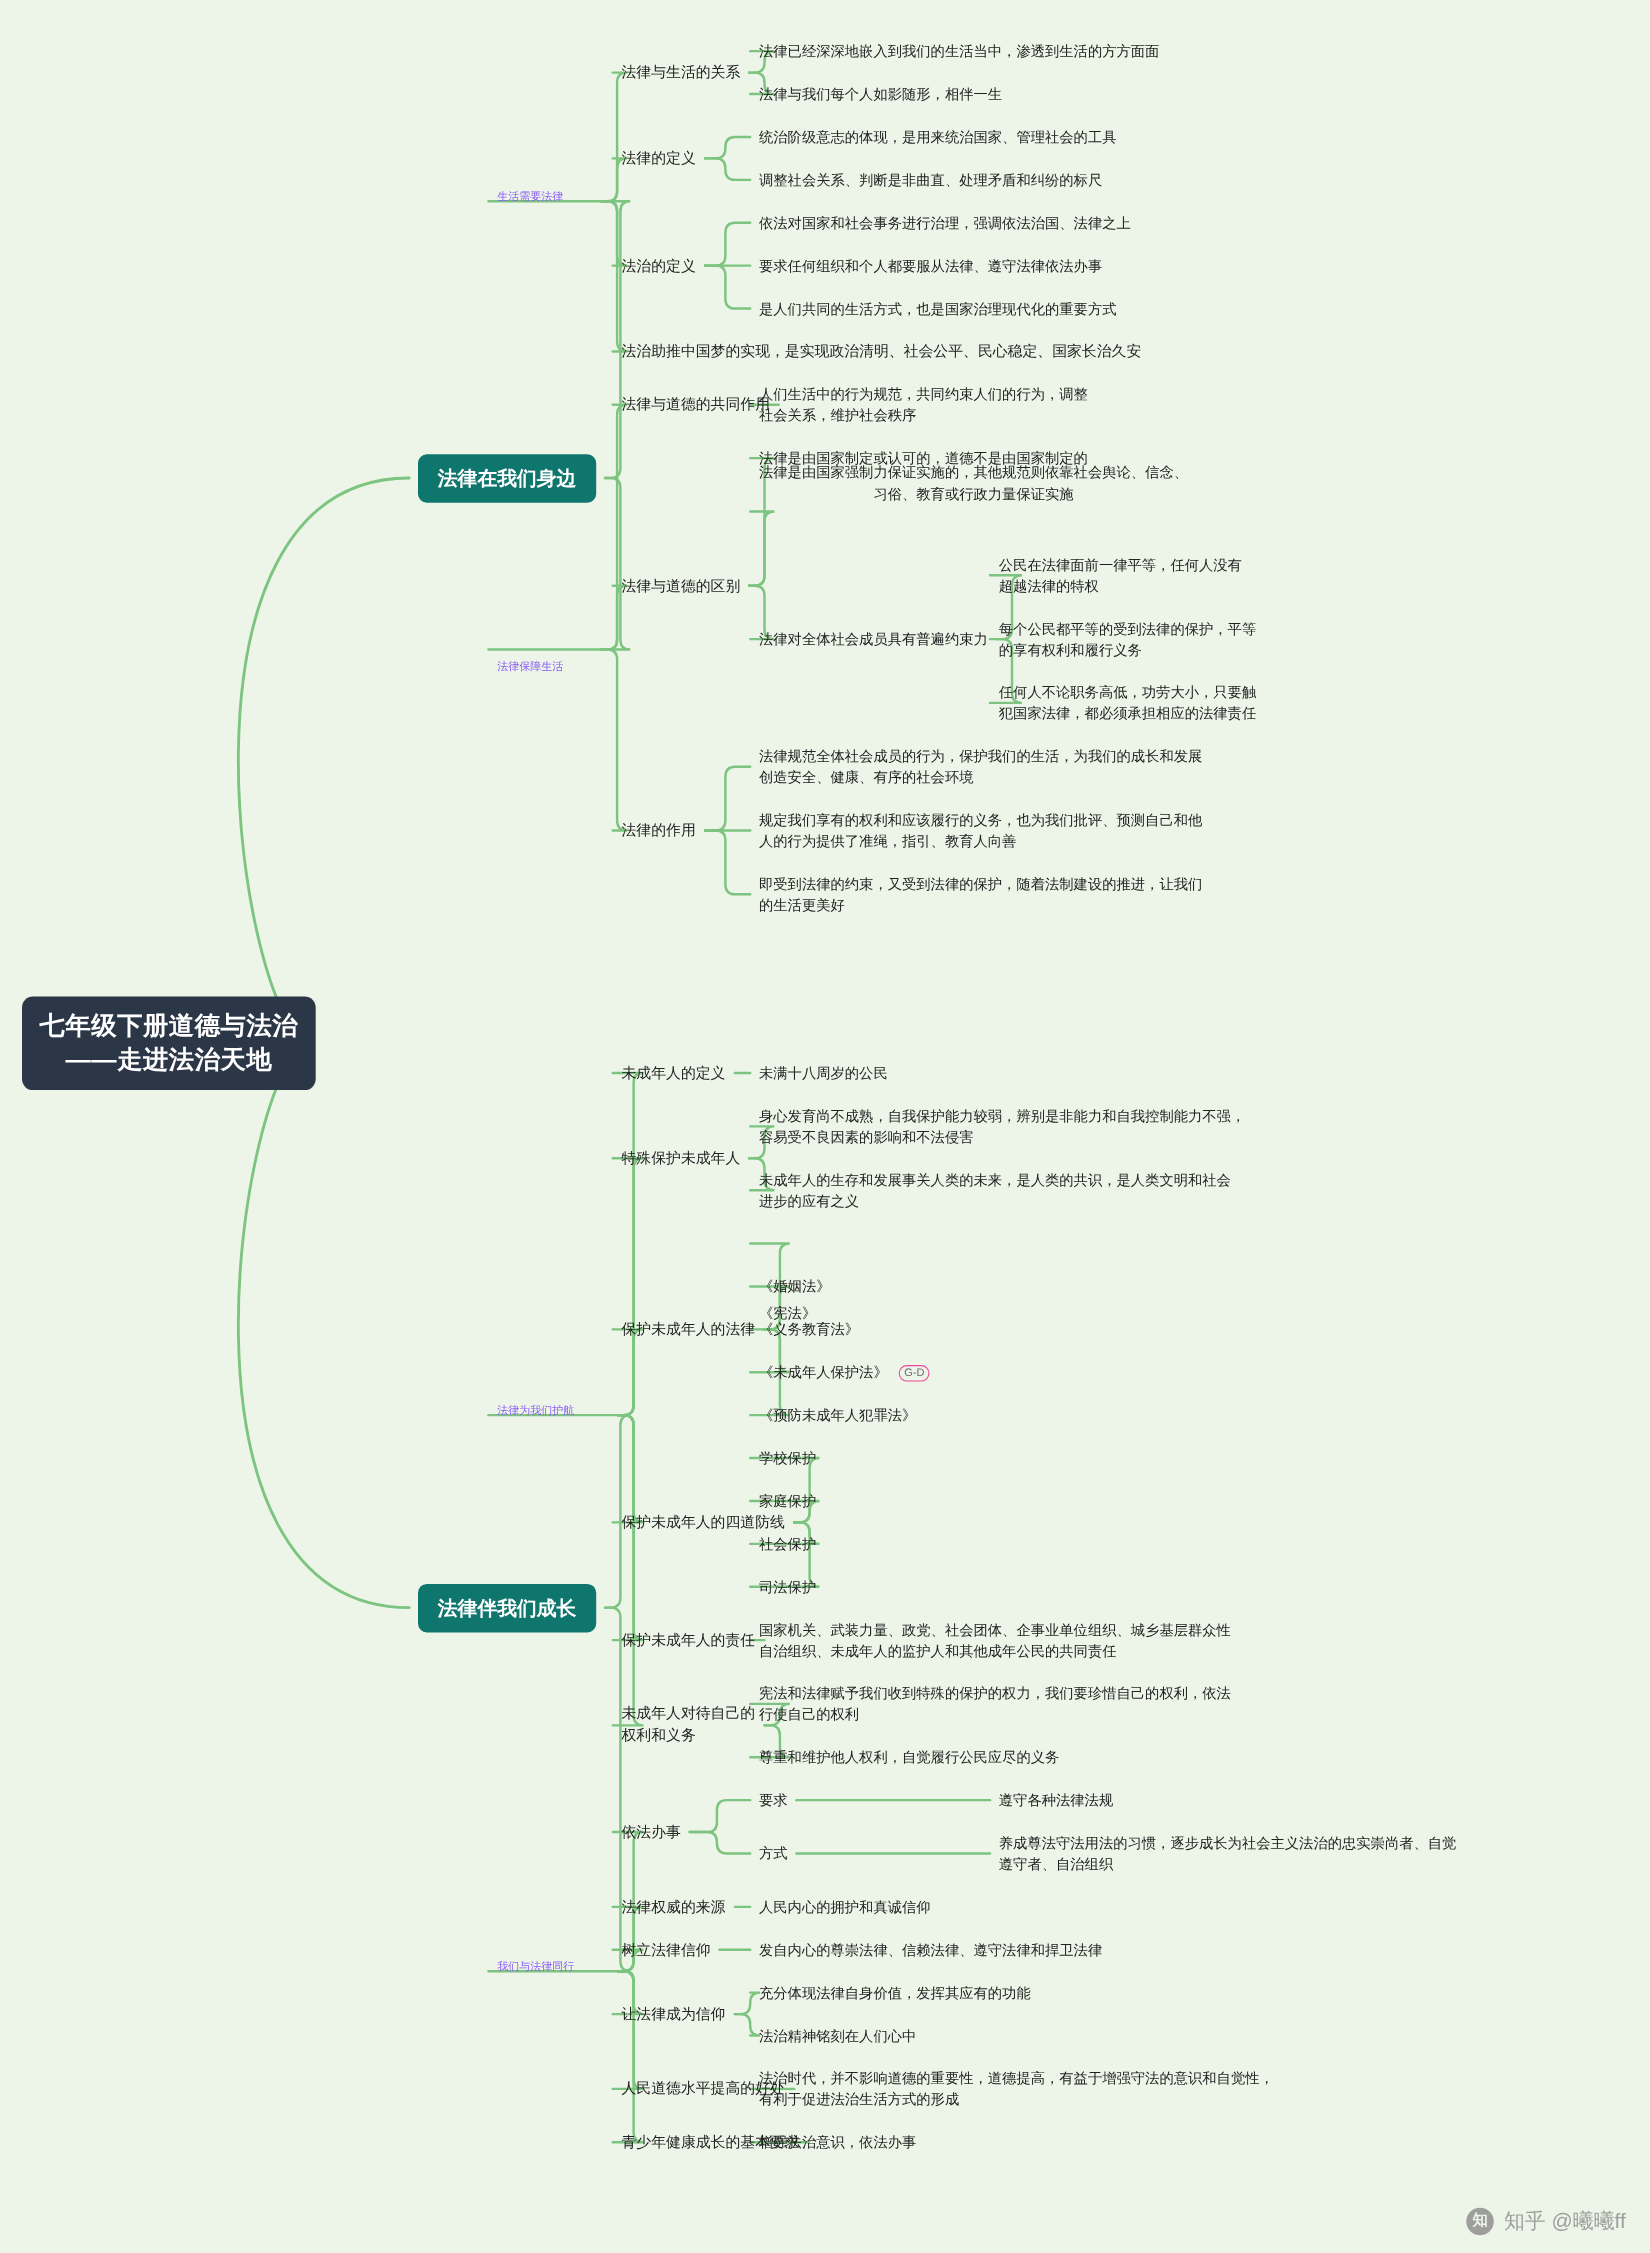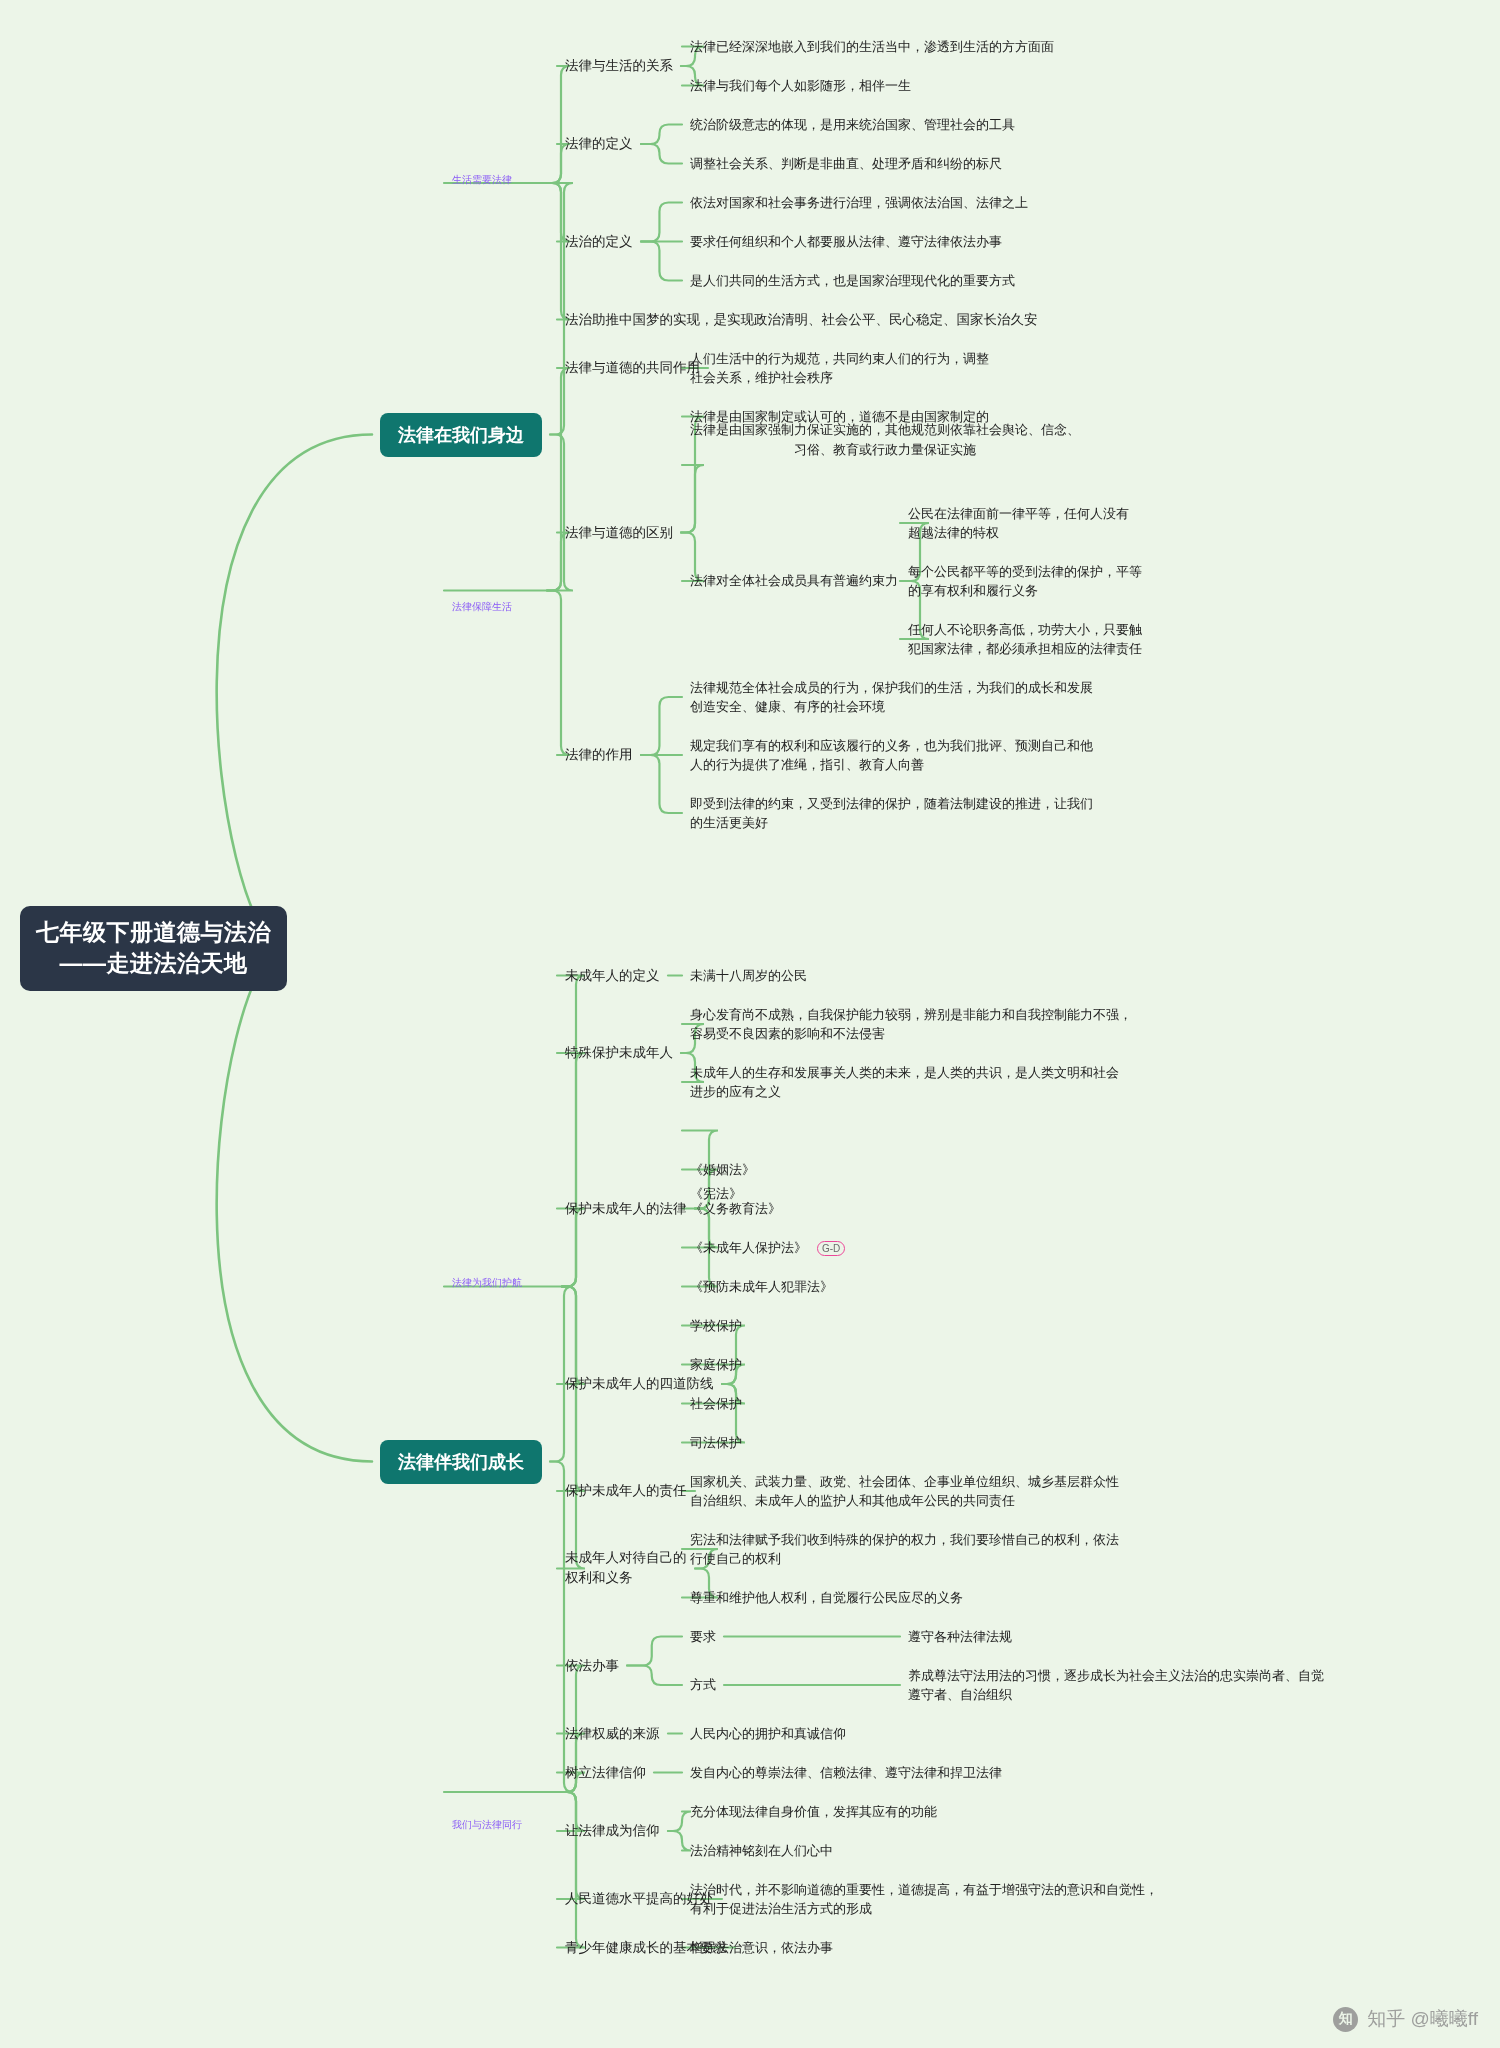--- a/index.html
+++ b/index.html
@@ -181,21 +181,21 @@
       <div class="node lvl4" style="left: 690px; top: 1393.5px;"><span>社会保护</span></div>
       <div class="node lvl4" style="left: 690px; top: 1432.5px;"><span>司法保护</span></div>
       <div class="node lvl3" style="left: 565px; top: 1481px;"><span>保护未成年人的责任</span></div>
       <div class="node lvl4" style="left: 690px; top: 1471.5px;"><span>国家机关、武装力量、政党、社会团体、企事业单位组织、城乡基层群众性
 自治组织、未成年人的监护人和其他成年公民的共同责任</span></div>
       <div class="node lvl3" style="left: 565px; top: 1548px;"><span>未成年人对待自己的
 权利和义务</span></div>
       <div class="node lvl4" style="left: 690px; top: 1529.5px;"><span>宪法和法律赋予我们收到特殊的保护的权力，我们要珍惜自己的权利，依法
 行使自己的权利</span></div>
       <div class="node lvl4" style="left: 690px; top: 1587.5px;"><span>尊重和维护他人权利，自觉履行公民应尽的义务</span></div>
-      <div class="node lvl2" style="left: 452px; top: 1781.5px; margin-top: 36px;"><span>我们与法律同行</span></div>
+      <div class="node lvl2" style="left: 452px; top: 1781.5px;"><span>我们与法律同行</span></div>
       <div class="node lvl3" style="left: 565px; top: 1655.5px;"><span>依法办事</span></div>
       <div class="node lvl4" style="left: 690px; top: 1626.5px;"><span>要求</span></div>
       <div class="node lvl4" style="left: 908px; top: 1626.5px;"><span>遵守各种法律法规</span></div>
       <div class="node lvl4" style="left: 690px; top: 1675px;"><span>方式</span></div>
       <div class="node lvl4" style="left: 908px; top: 1665.5px;"><span>养成尊法守法用法的习惯，逐步成长为社会主义法治的忠实崇尚者、自觉
 遵守者、自治组织</span></div>
       <div class="node lvl3" style="left: 565px; top: 1723.5px;"><span>法律权威的来源</span></div>
       <div class="node lvl4" style="left: 690px; top: 1723.5px;"><span>人民内心的拥护和真诚信仰</span></div>
       <div class="node lvl3" style="left: 565px; top: 1762.5px;"><span>树立法律信仰</span></div>
       <div class="node lvl4" style="left: 690px; top: 1762.5px;"><span>发自内心的尊崇法律、信赖法律、遵守法律和捍卫法律</span></div>

